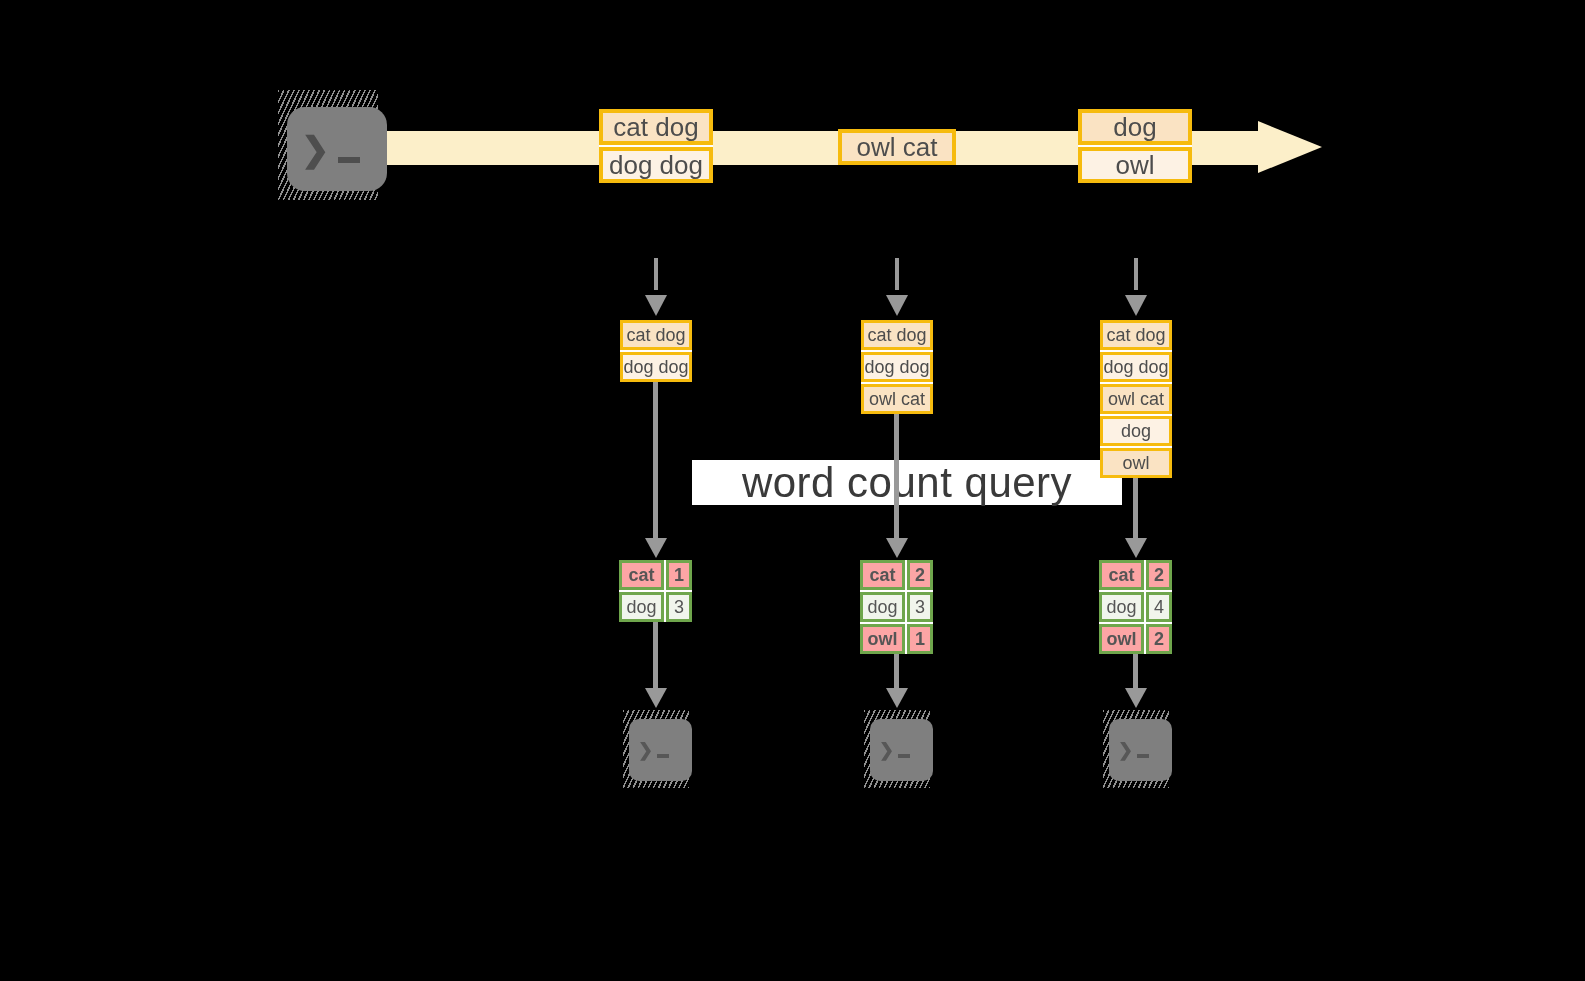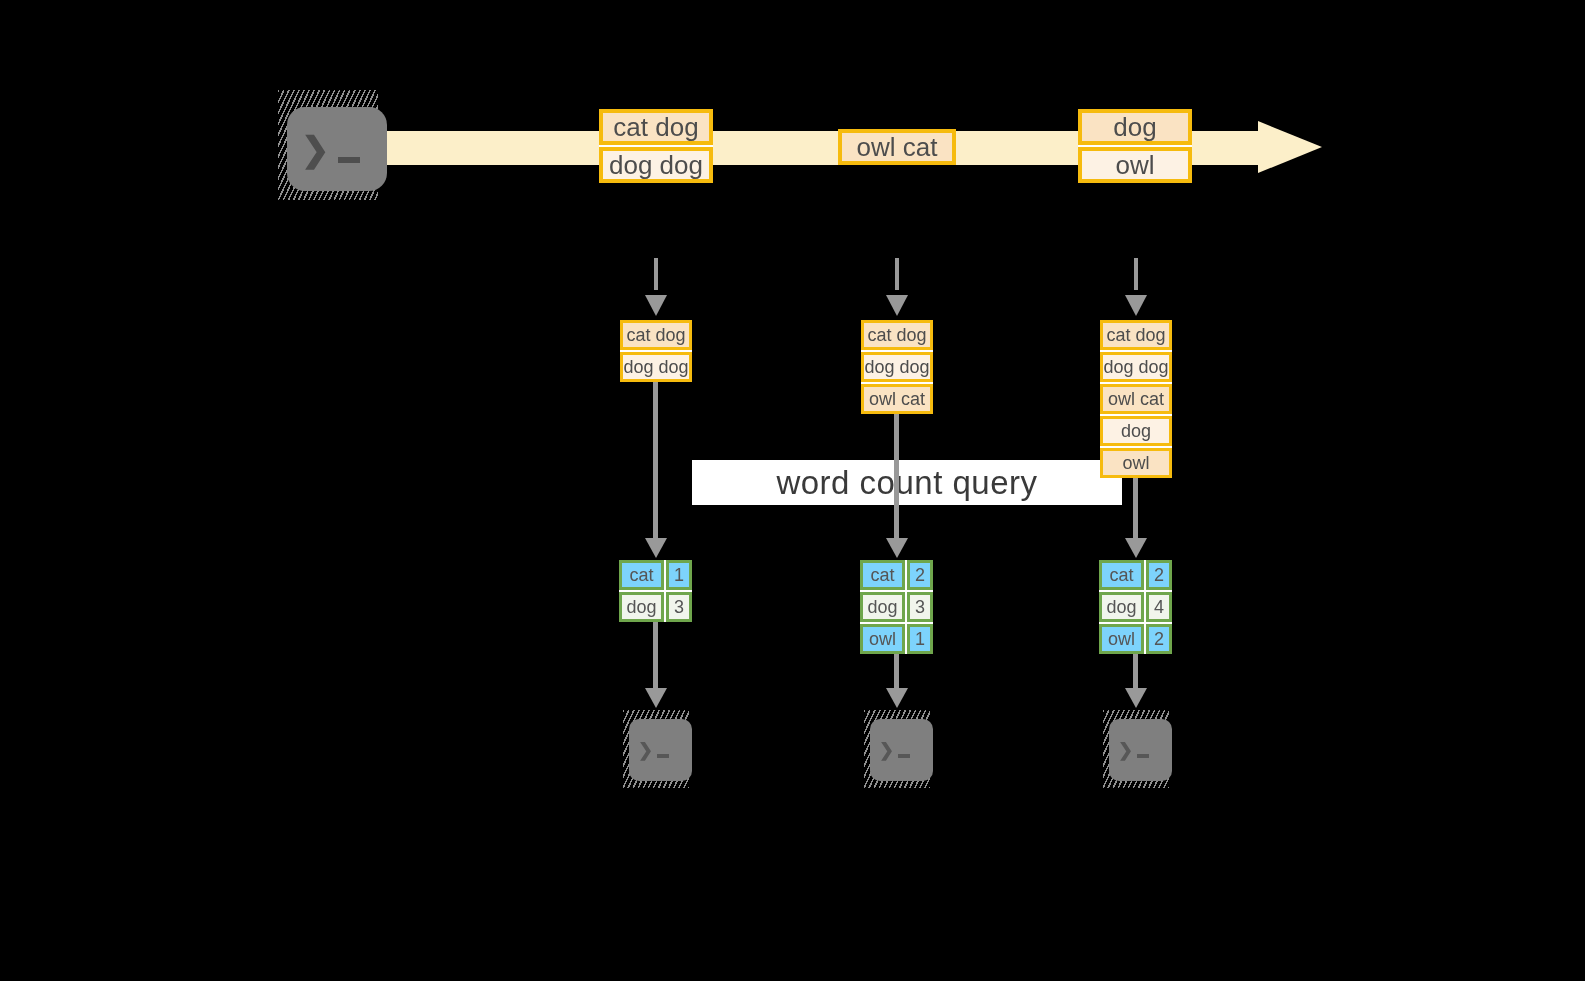--- a/index.html
+++ b/index.html
@@ -26,27 +26,27 @@
   .varrow{position:absolute;width:22px;display:flex;flex-direction:column;align-items:center;z-index:2;}
   .vdash{width:4px;height:32px;background:#999;}
   .vhead{width:0;height:0;margin-top:5px;border-left:11px solid transparent;
     border-right:11px solid transparent;border-top:21px solid #999;}
   
   .sline{position:absolute;width:5px;background:#999;z-index:2;}
   .shead{position:absolute;width:0;height:0;border-left:11px solid transparent;
     border-right:11px solid transparent;border-top:20px solid #999;z-index:2;}
   
   .wc-label{position:absolute;left:692px;top:460px;width:430px;height:45px;background:#fff;
-    display:flex;align-items:center;justify-content:center;font-size:33px;font-weight:300;
+    display:flex;align-items:center;justify-content:center;font-size:42px;font-weight:300;
     color:#3a3a3a;z-index:1;letter-spacing:0.5px;}
   
   .gtable{position:absolute;display:grid;grid-template-columns:45px 26px;gap:2px;background:#fff;z-index:3;}
   .gcell{box-sizing:border-box;height:30px;border:3px solid #6FA64C;display:flex;
     align-items:center;justify-content:center;font-size:18px;color:#555;}
-  .grow-dark{background:#7dd3fc;}
+  .grow-dark{background:#fca5a5;font-weight:bold;}
   .grow-light{background:#F1F5EC;}
   
   .term{position:absolute;z-index:3;
     background:repeating-linear-gradient(115deg,#909090 0 1.5px,transparent 1.5px 4.6px);}
   .term-inner{position:absolute;background:#7f7f7f;display:flex;align-items:center;}
   .term-big{left:278px;top:90px;width:100px;height:110px;}
   .term-big .term-inner{left:9px;top:17px;width:86px;height:84px;border-radius:18px;padding-left:14px;}
   .term-big .chev{font-size:34px;font-weight:bold;color:#4e4e4e;}
   .term-big .ubar{width:22px;height:6px;background:#4e4e4e;margin:22px 0 0 8px;}
   .term-sm{width:66px;height:78px;}

